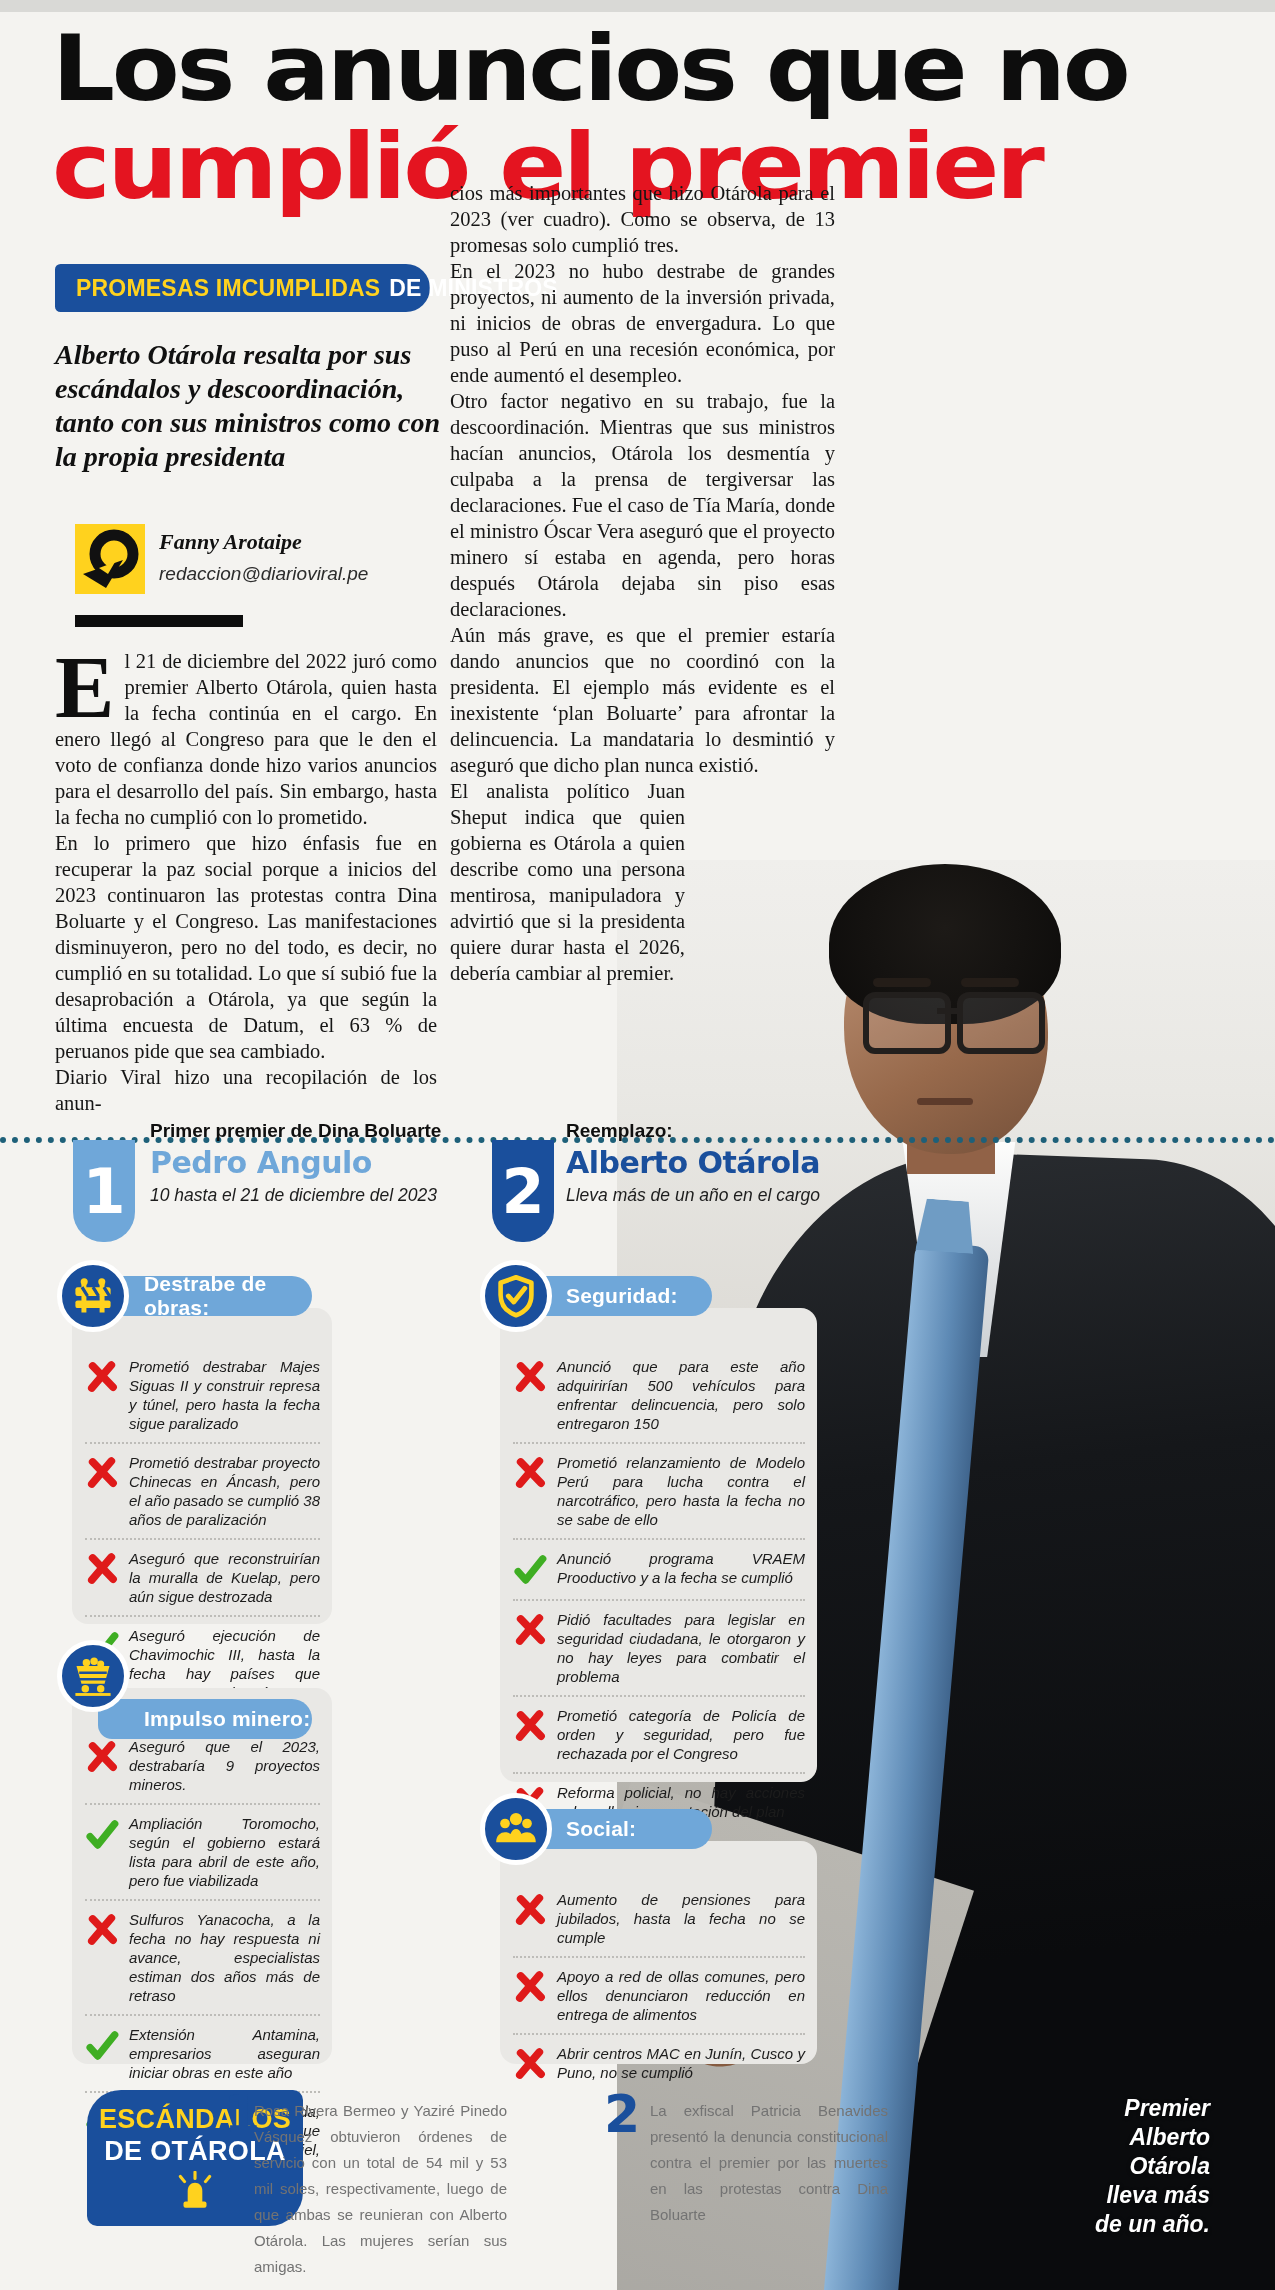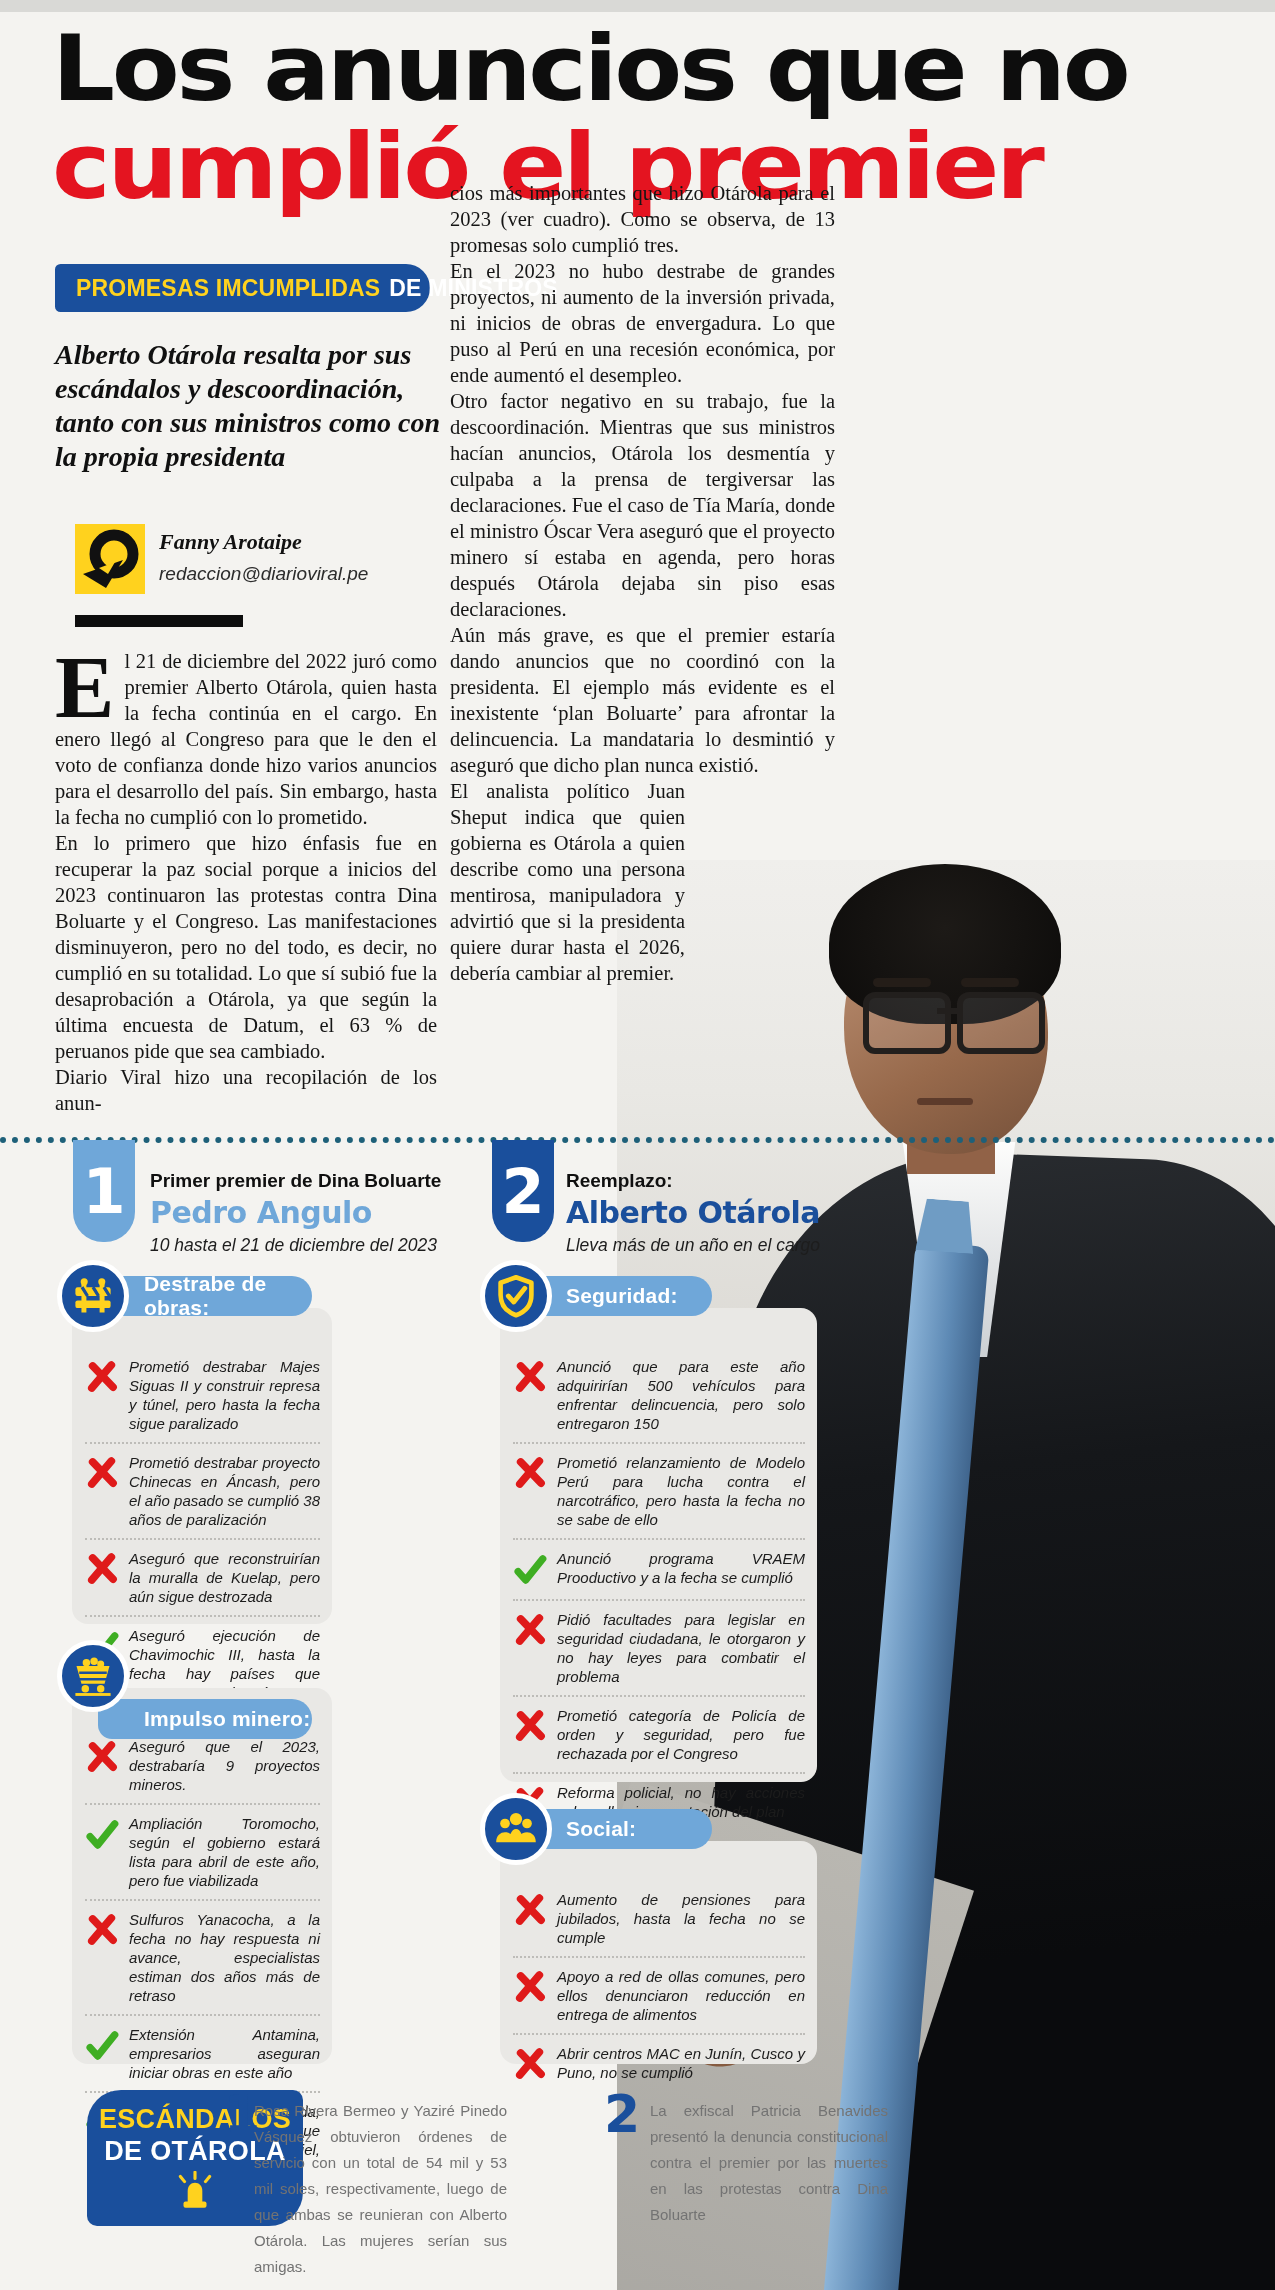--- a/index.html
+++ b/index.html
@@ -96,21 +96,21 @@
   }
   
   .num-badge{
     position:absolute;top:1128px;width:62px;height:102px;z-index:4;
     border-radius:0 0 30px 30px;color:#fff;font-weight:bold;font-size:62px;
     display:flex;align-items:center;justify-content:center;
     font-family:"DejaVu Sans",sans-serif;
   }
   #badge1{left:73px;background:var(--light-blue);}
   #badge2{left:492px;background:var(--brand-blue);}
-  .prem{position:absolute;top:1158px;z-index:4;}
+  .prem{position:absolute;top:1108px;z-index:4;}
   #prem1{left:150px;} #prem2{left:566px;}
   .prem .pk{font-weight:bold;font-size:19px;color:#0f0f0f;}
   .prem .pn{font-weight:bold;font-size:30px;margin-top:3px;font-family:"DejaVu Sans",sans-serif;letter-spacing:-.5px;}
   #prem1 .pn{color:var(--light-blue);} #prem2 .pn{color:var(--brand-blue);}
   .prem .pt{font-style:italic;font-size:17.5px;color:#1d1d1d;margin-top:5px;}
   
   .icon-circle{
     position:absolute;width:72px;height:72px;border-radius:50%;z-index:6;
     background:var(--brand-blue);border:5px solid #ffffff;box-sizing:border-box;
     display:flex;align-items:center;justify-content:center;
@@ -412,14 +412,21 @@
   </div>
   <div class="scandal-num" id="snum1">1</div>
   <div class="scandal-text" id="stext1">
     <p>Rosa Rivera Bermeo y Yaziré Pinedo Vásquez obtuvieron órdenes de servicio con un total de 54 mil y 53 mil soles, respectivamente, luego de que ambas se reunieran con Alberto Otárola. Las mujeres serían sus amigas.</p>
   </div>
   <div class="scandal-num" id="snum2">2</div>
   <div class="scandal-text" id="stext2">
     <p>La exfiscal Patricia Benavides presentó la denuncia constitucional contra el premier por las muertes en las protestas contra Dina Boluarte</p>
   </div>
 
+  <div class="caption">
+      <div>Premier</div>
+      <div>Alberto</div>
+      <div>Otárola</div>
+      <div>lleva más</div>
+      <div>de un año.</div>
+    </div>
 
 </div>
 
 </body></html>

